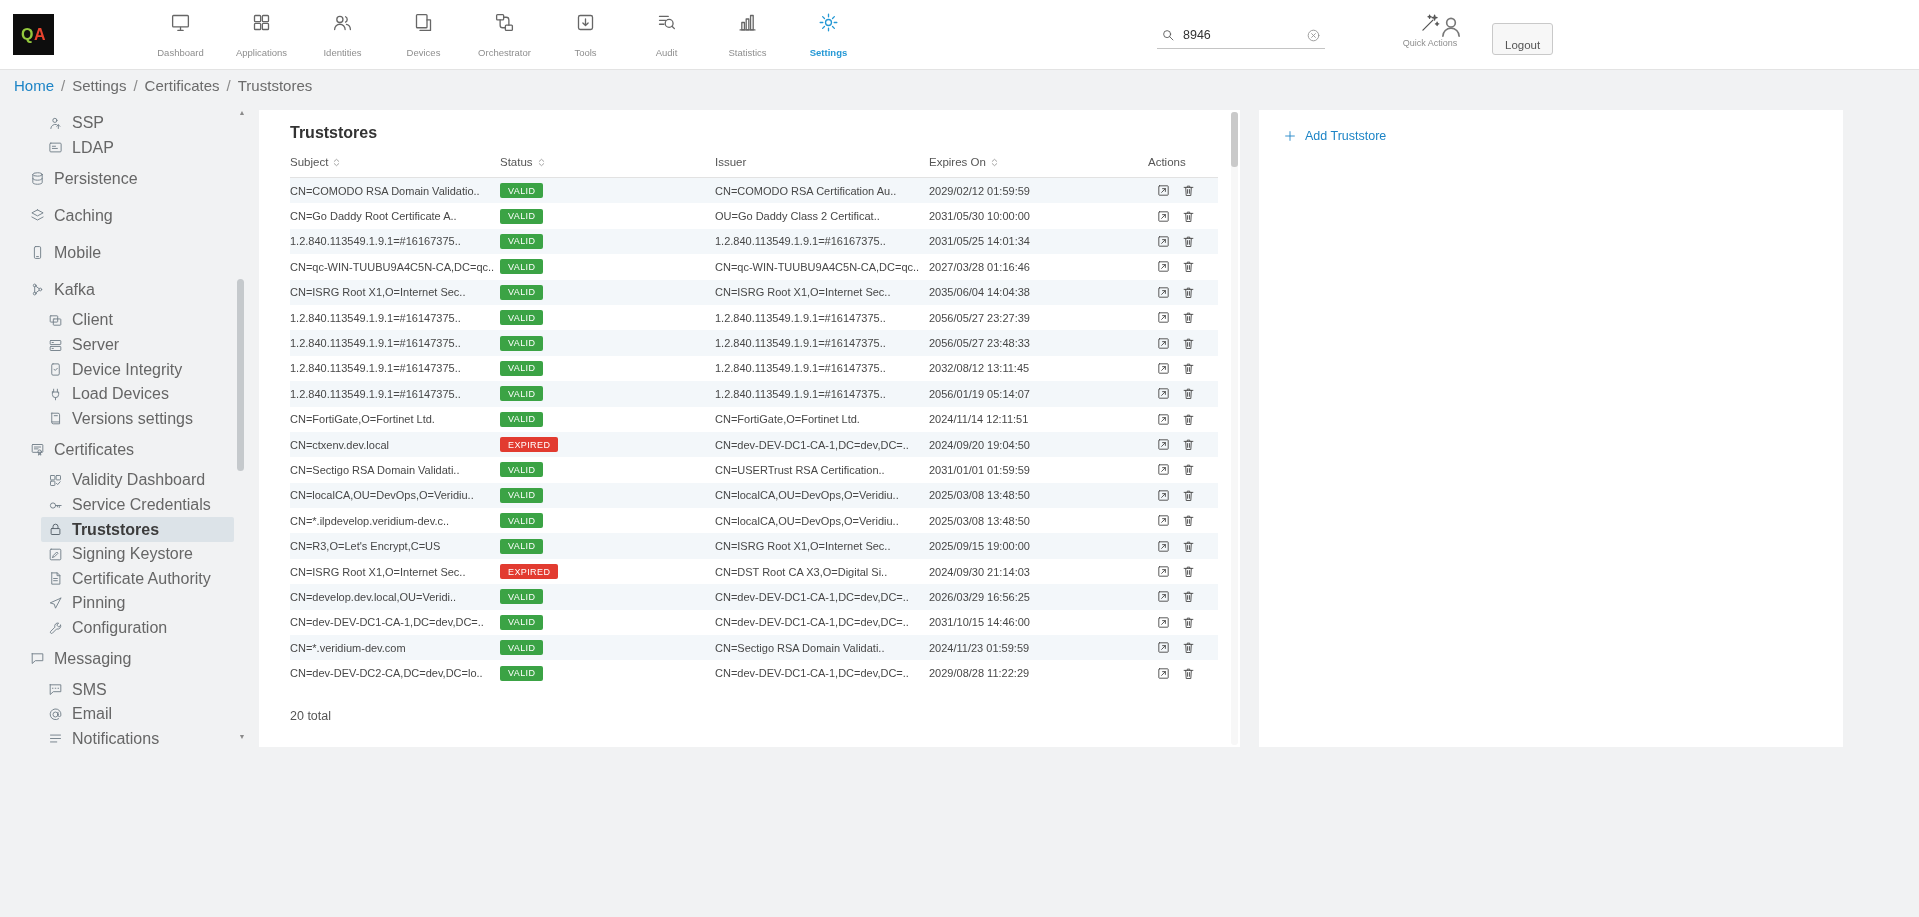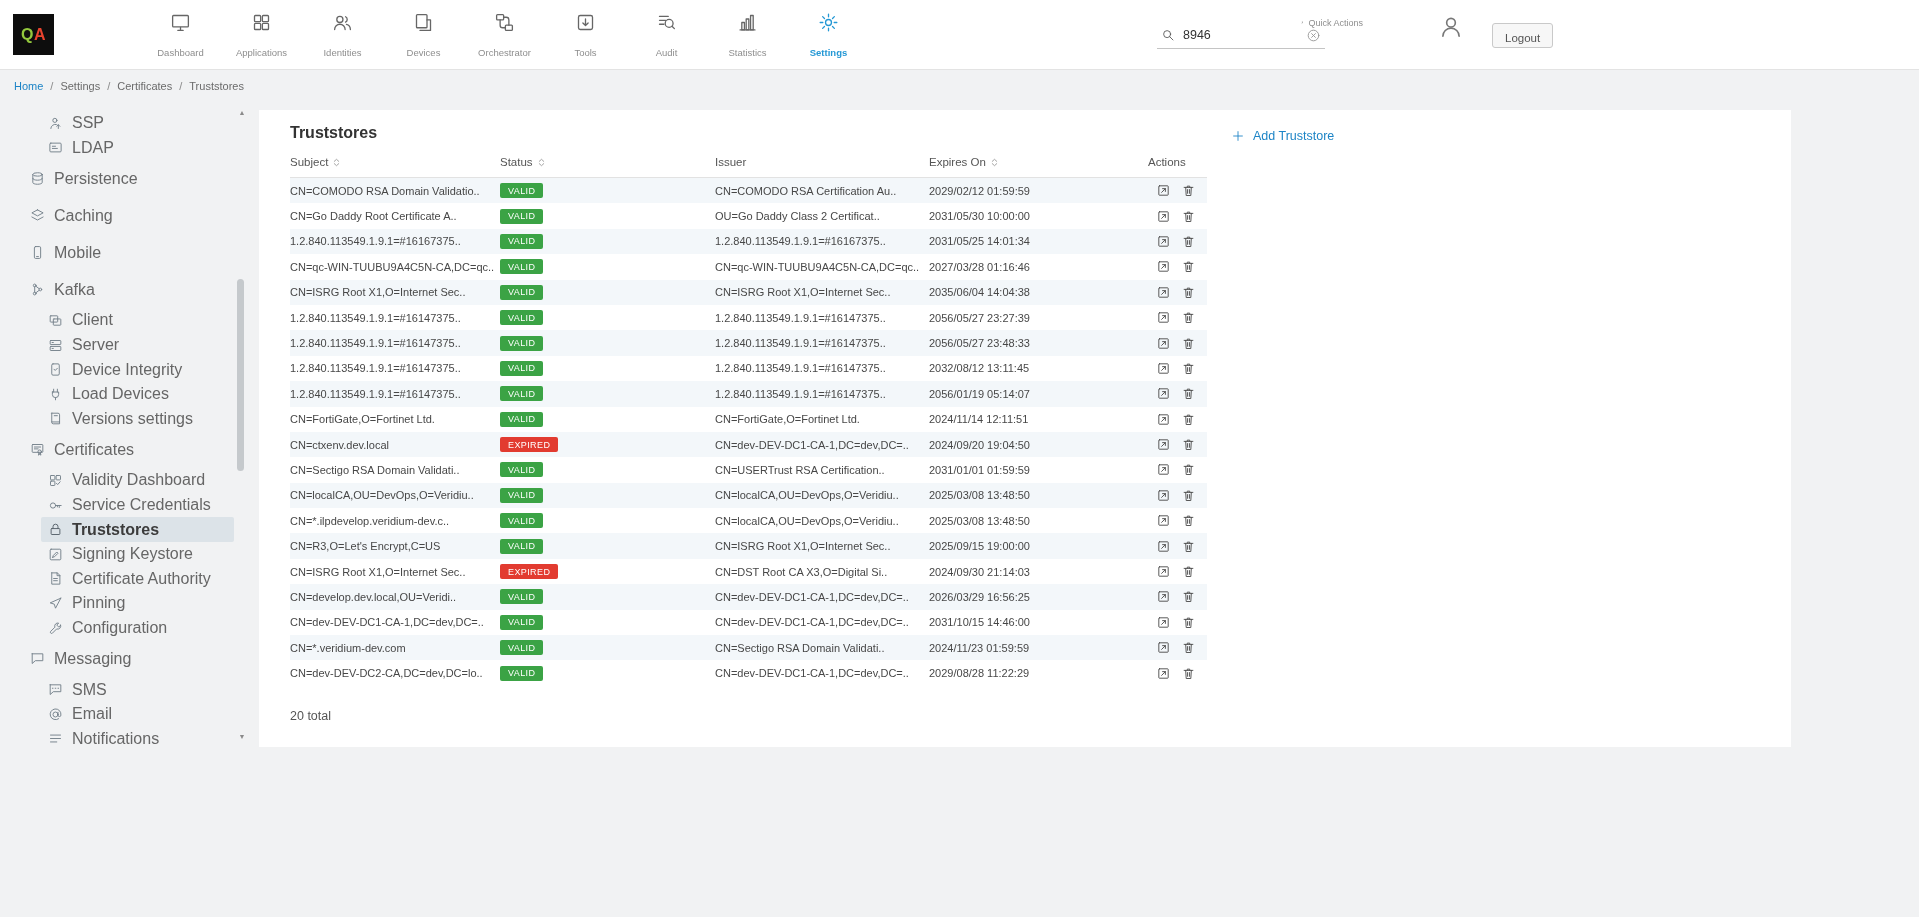--- a/index.html
+++ b/index.html
@@ -16,48 +16,48 @@
 .main-nav{position:absolute;left:140px;top:0;height:70px;display:flex}
 .nav-item{width:81px;display:flex;flex-direction:column;align-items:center;justify-content:center;gap:14px;cursor:pointer;color:#666}
 .nav-item .icon{width:21px;height:21px}
 .nav-item .lbl{font-size:9.5px;color:#8e8e8e;white-space:nowrap}
 .nav-item.active{color:var(--accent)}
 .nav-item.active .lbl{color:var(--accent);font-weight:bold}
 .search-box{position:absolute;left:1157px;top:22px;width:168px;height:27px;border-bottom:1px solid #c4c4c4;display:flex;align-items:center;gap:8px;padding:0 4px}
 .search-box .icon{width:14px;height:14px;color:#555;flex:none}
 .search-box input{border:0;outline:0;flex:1;font:12.5px "Liberation Sans",sans-serif;color:#333;background:transparent;min-width:0}
 .search-box .clear{width:15px;height:15px;color:#999;cursor:pointer}
-.quick-actions{position:absolute;left:1301px;top:13px;width:62px;display:flex;align-items:center;gap:5px;cursor:pointer}
+.quick-actions{position:absolute;left:1399px;top:13px;width:62px;display:flex;flex-direction:column;align-items:center;gap:5px;cursor:pointer}
 .quick-actions .icon{width:20px;height:20px;color:#555}
 .quick-actions .lbl{font-size:9px;color:#8e8e8e;white-space:nowrap}
 .user-btn{position:absolute;left:1438px;top:14px;width:26px;height:26px;color:#777;cursor:pointer}
-.logout-btn{position:absolute;left:1492px;top:23px;height:25px;padding:8px 12px;background:#f7f7f7;border:1px solid #c9c9c9;border-radius:3px;font:11.5px "Liberation Sans",sans-serif;color:#555;cursor:pointer}
-
-
-.breadcrumb{position:absolute;left:0;top:70px;width:100%;height:31px;display:flex;align-items:center;gap:7px;padding-left:14px;font-size:11px;color:#6b6b6b}
+.logout-btn{position:absolute;left:1492px;top:23px;height:25px;padding:15px 12px;background:#f7f7f7;border:1px solid #c9c9c9;border-radius:3px;font:11.5px "Liberation Sans",sans-serif;color:#555;cursor:pointer}
+
+
+.breadcrumb{position:absolute;left:0;top:70px;width:100%;height:31px;display:flex;align-items:center;gap:7px;padding-left:14px;font-size:15px;color:#6b6b6b}
 .breadcrumb .crumb.link{color:var(--link);cursor:pointer}
 .breadcrumb .sep{color:#8a8a8a}
 
 
 .content{position:absolute;left:0;top:101px;width:100%;height:816px}
 .sidebar{position:absolute;left:0;top:0;width:250px;height:646px;overflow:hidden;padding-top:10px}
 .side-item{display:flex;align-items:center;gap:9px;font-size:16px;color:#666;cursor:pointer;padding-left:30px;height:37px}
 .side-item.level-1{height:24.6px;margin-left:41px;margin-right:16px;padding-left:7px;border-radius:2px}
 .side-item .icon{width:15px;height:15px;color:#73808a;flex:none}
 .side-item .side-lbl{white-space:nowrap}
 .side-item.selected{background:#dce3e8;color:#3c3c3c;font-weight:bold}
 .side-item.selected .icon{color:#55606a}
 .side-scroll-up,.side-scroll-down{position:absolute;left:236px;width:12px;text-align:center;font-size:7px;color:#8a8a8a;cursor:pointer}
 .side-scroll-up{top:8px}
 .side-scroll-down{top:632px}
 .side-thumb{position:absolute;left:237px;top:178px;width:7px;height:192px;background:#c5c9cc;border-radius:4px;cursor:pointer}
 
 .card{background:#fff;position:absolute;top:9px;height:637px}
 .main-card{left:259px;width:981px;padding:14px 20px 0 31px}
-.right-panel{left:1207px;width:584px;padding:19px 0 0 24px}
+.right-panel{left:1259px;width:584px;padding:19px 0 0 24px}
 .page-title{font-size:16px;color:#333}
 
 .tbl{margin-top:10px;width:928px}
 .thead{display:grid;grid-template-columns:210px 215px 214px 219px 1fr;align-items:center;font-size:11.5px;color:#555;padding:4px 0 9px;border-bottom:1px solid #e2e2e2}
 .th{display:flex;align-items:center;gap:4px}
 .th .sort-icon{width:9px;height:11px;color:#999}
 .th .sort-icon svg{stroke-width:2.4}
 .trow{display:grid;grid-template-columns:210px 215px 214px 219px 1fr;align-items:center;height:25.4px;font-size:11px;color:#474747}
 .trow:nth-child(odd){background:#f3f7fa}
 .td{white-space:nowrap;overflow:hidden;padding-right:8px}

